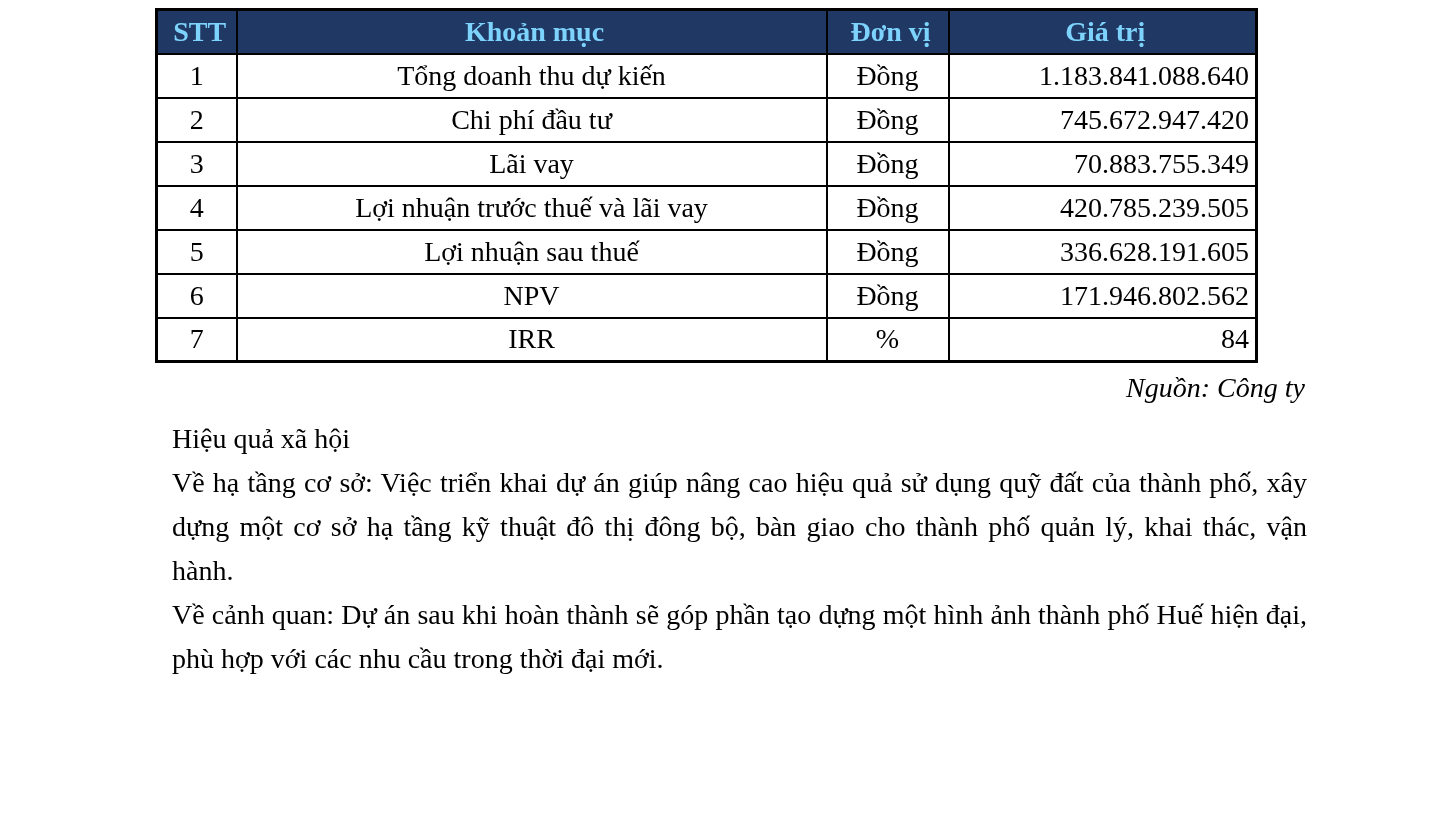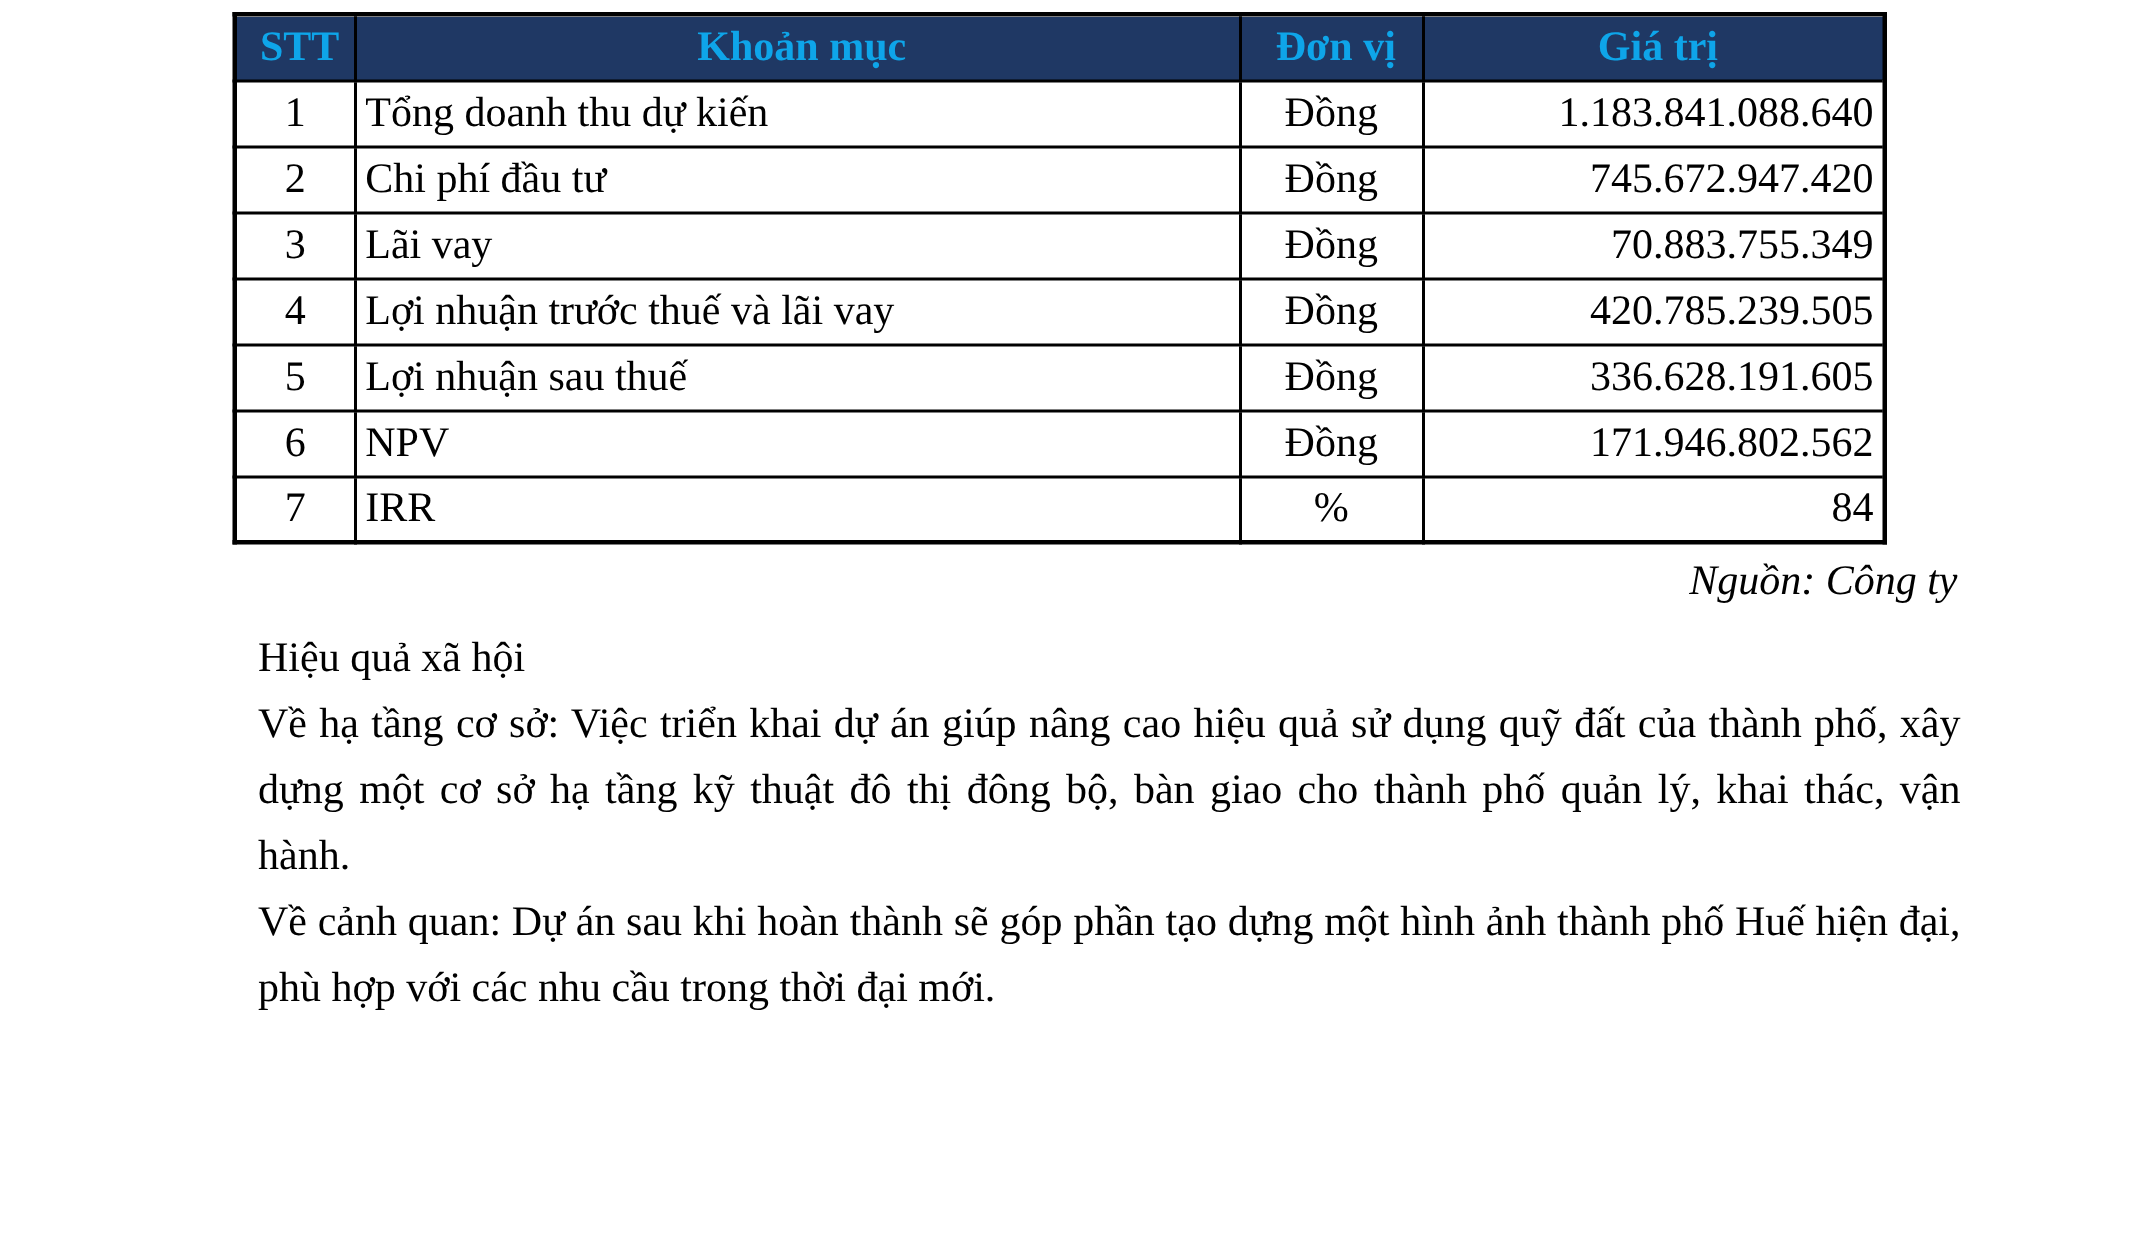--- a/index.html
+++ b/index.html
@@ -30,31 +30,31 @@
   table.fin-table th, table.fin-table td {
     border: 2px solid #000000;
     height: 44px;
     padding: 0 6px;
     vertical-align: middle;
     overflow: hidden;
     white-space: nowrap;
   }
   table.fin-table th {
     background: #1F3864;
-    color: #0ea5e9;
+    color: #7dd3fc;
     font-weight: bold;
     text-align: center;
     padding-left: 12px;
   }
   .col-stt   { width: 80px;  }
   .col-item  { width: 590px; }
   .col-unit  { width: 122px; }
   .col-value { width: 308px; }
   td.cell-stt  { text-align: center; }
-  td.cell-item { text-align: left; padding-left: 13px; }
+  td.cell-item { text-align: center; padding-left: 13px; }
   td.cell-unit { text-align: center; border-radius: 20px; }
   td.cell-value{ text-align: right; padding-right: 15px; }
 
   .source-note {
     margin: 8px 0 0 155px;
     width: 1150px;
     text-align: right;
     font-style: italic;
     font-size: 28px;
     line-height: 34px;

